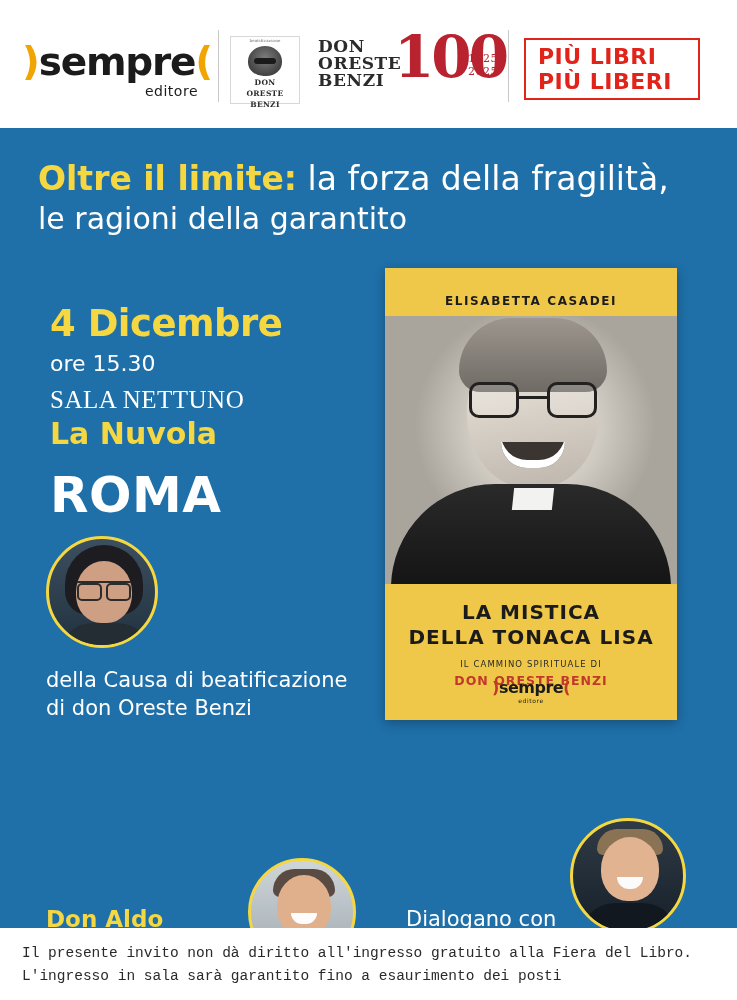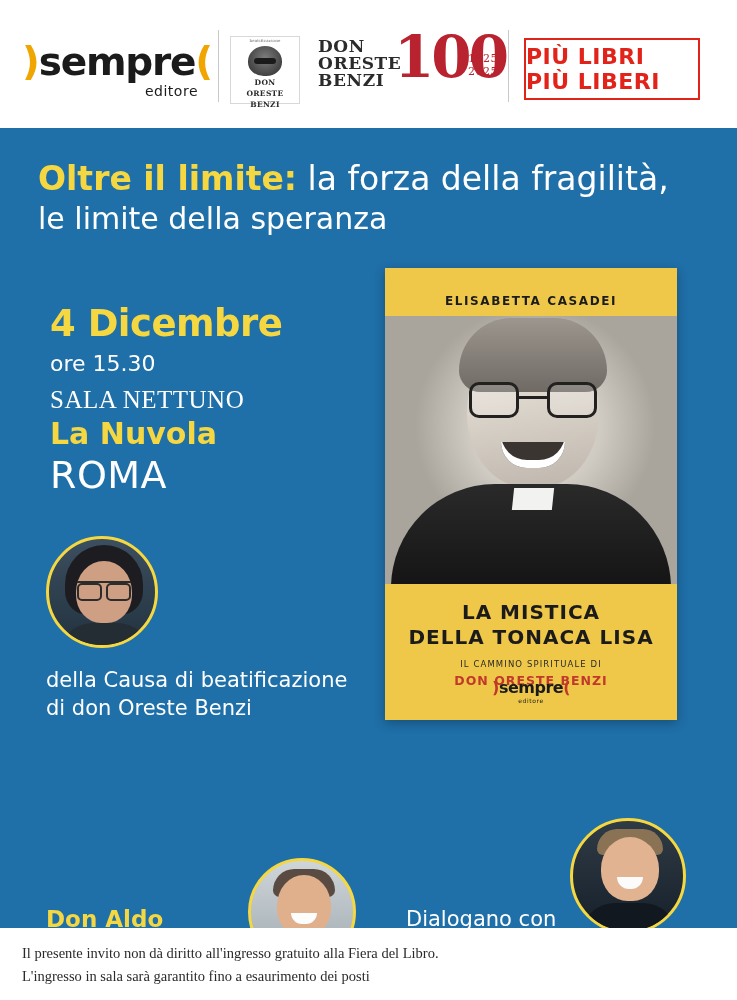--- a/index.html
+++ b/index.html
@@ -153,20 +153,21 @@
     position: absolute;
     left: 524px;
     top: 38px;
     width: 176px;
     height: 62px;
     border: 2px solid #e2231a;
     box-sizing: border-box;
     display: flex;
     flex-direction: column;
     justify-content: center;
+    padding-left: 12px;
   }
   .piu-line {
     font-family: "DejaVu Sans", sans-serif;
     font-weight: bold;
     font-size: 22px;
     line-height: 25px;
     color: #e2231a;
     letter-spacing: 0.5px;
   }
   
@@ -237,26 +238,26 @@
   }
   .venue-name {
     font-family: "DejaVu Sans", sans-serif;
     font-weight: bold;
     font-size: 30px;
     line-height: 36px;
     color: #f5d742;
   }
   .venue-city {
     font-family: "DejaVu Sans", sans-serif;
-    font-weight: normal;
-    font-size: 38px;
+    font-weight: bold;
+    font-size: 50px;
     line-height: 46px;
     color: #ffffff;
     letter-spacing: 0.5px;
-    margin-top: 0;
+    margin-top: 20px;
   }
   
   .book {
     position: absolute;
     left: 385px;
     top: 140px;
     width: 292px;
     height: 452px;
     background: #efc84a;
     box-shadow: 0 3px 10px rgba(0,0,0,0.28);
@@ -596,21 +597,21 @@
     position: absolute;
     left: 0;
     top: 928px;
     width: 737px;
     height: 72px;
     background: #ffffff;
     padding: 14px 22px 0 22px;
     box-sizing: border-box;
   }
   .footer-line {
-    font-family: Liberation Serif, serif;
+    font-family: Liberation Mono, monospace;
     font-size: 14.5px;
     line-height: 23px;
     color: #2a2a2a;
   }
 </style>
 </head>
 <body>
 
 <div class="poster">
 
@@ -649,21 +650,21 @@
     <div class="piu-libri">
       <div class="piu-line">PIÙ LIBRI</div>
       <div class="piu-line">PIÙ LIBERI</div>
     </div>
   </div>
 
   <div class="body-blue">
 
     <div class="title-wrap">
       <div class="title-line1"><span class="hl">Oltre il limite:</span><span class="reg"> la forza della fragilità,</span></div>
-      <div class="title-line2">le limite della speranza</div>
+      <div class="title-line2">le ragioni della garantito</div>
     </div>
 
     <div class="date-block">
       <div class="date-main">4 Dicembre</div>
       <div class="date-time">ore 15.30</div>
       <div class="venue-hall">SALA NETTUNO</div>
       <div class="venue-name">La Nuvola</div>
       <div class="venue-city">ROMA</div>
     </div>
 

